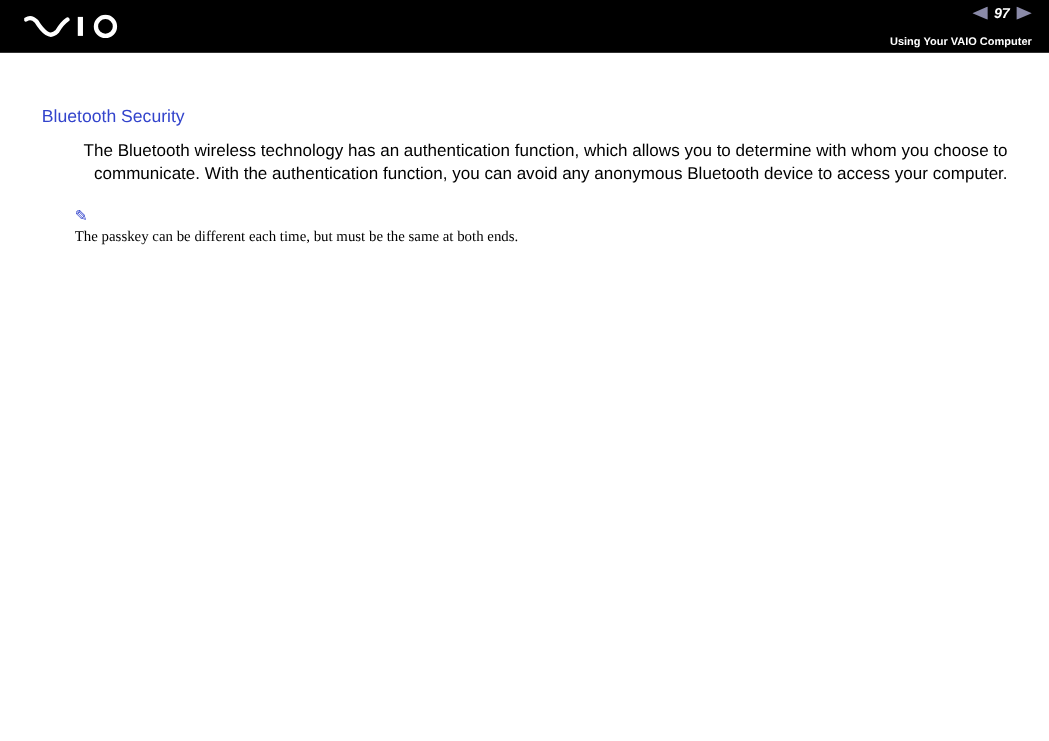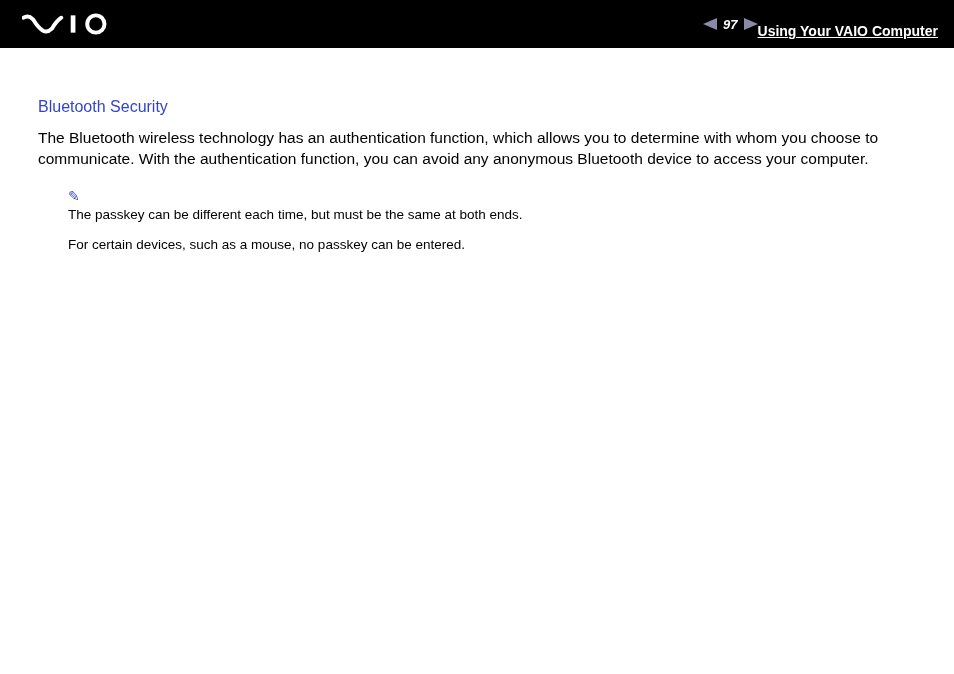--- a/index.html
+++ b/index.html
@@ -27,77 +27,78 @@
       color: #ffffff;
       display: flex;
       align-items: center;
     }
     .logo svg {
       height: 22px;
       width: auto;
     }
     .header-right {
       display: flex;
-      flex-direction: row;
+      flex-direction: column;
+      align-items: flex-end;
       color: #ffffff;
     }
     .page-nav {
       display: flex;
       align-items: center;
       gap: 6px;
       font-size: 13px;
       font-weight: bold;
       font-style: italic;
     }
     .nav-arrow {
       display: inline-flex;
       align-items: center;
     }
     .nav-arrow svg {
       width: 14px;
       height: 12px;
     }
     .section-label {
-      font-size: 14px;
+      font-size: 10px;
       font-weight: bold;
       color: #ffffff;
       margin-top: 14px;
-      text-decoration: underline;
     }
     .content {
       padding: 50px 38px 0 38px;
     }
     .heading {
       color: #3344cc;
       font-size: 16px;
       font-weight: normal;
       margin-bottom: 12px;
     }
     .body-text {
       font-size: 15.5px;
       line-height: 1.35;
       color: #000000;
       margin-bottom: 14px;
+      text-align: right;
     }
     .note-block {
       margin-top: 18px;
       margin-left: 30px;
     }
     .note-icon {
       color: #3344cc;
       font-size: 14px;
       margin-bottom: 2px;
       display: block;
     }
     .note-text {
       font-size: 13.5px;
       line-height: 1.35;
       color: #000000;
       margin-bottom: 12px;
-      font-family: Liberation Sans, sans-serif;
+      font-family: Liberation Serif, serif;
     }
   </style>
 </head>
 <body>
 
 <div class="header">
   <div class="logo">
     <svg viewBox="0 0 140 28" xmlns="http://www.w3.org/2000/svg">
       <path d="M 2 6 Q 8 2, 14 8 Q 20 18, 26 22 Q 32 26, 38 20 Q 44 10, 50 6" stroke="#ffffff" stroke-width="5" fill="none" stroke-linecap="round"></path>
       <rect x="62" y="3" width="6" height="22" fill="#ffffff"></rect>
@@ -122,15 +123,14 @@
   </div>
 </div>
 
 <div class="content">
   <h1 class="heading">Bluetooth Security</h1>
   <p class="body-text">The Bluetooth wireless technology has an authentication function, which allows you to determine with whom you choose to communicate. With the authentication function, you can avoid any anonymous Bluetooth device to access your computer.</p>
 
   <div class="note-block">
     <span class="note-icon">✎</span>
     <p class="note-text">The passkey can be different each time, but must be the same at both ends.</p>
-    <p class="note-text">For certain devices, such as a mouse, no passkey can be entered.</p>
   </div>
 </div>
 
 </body></html>

